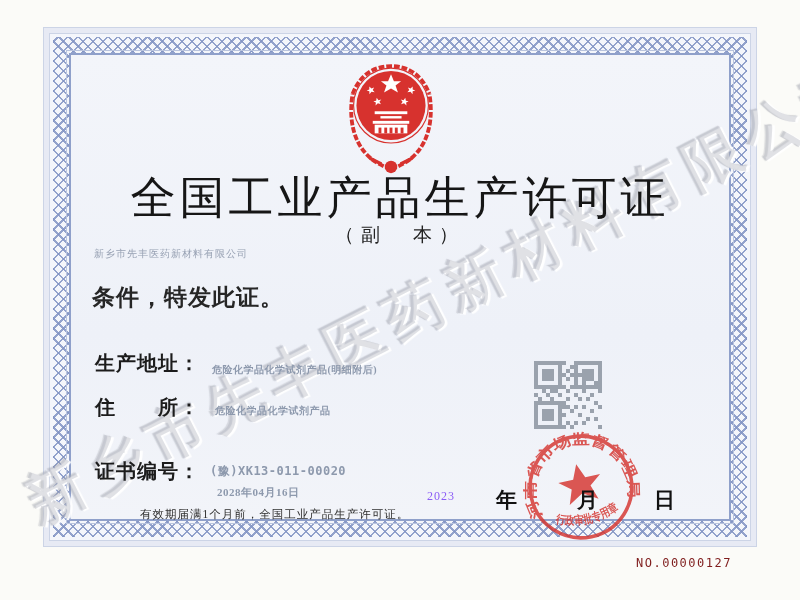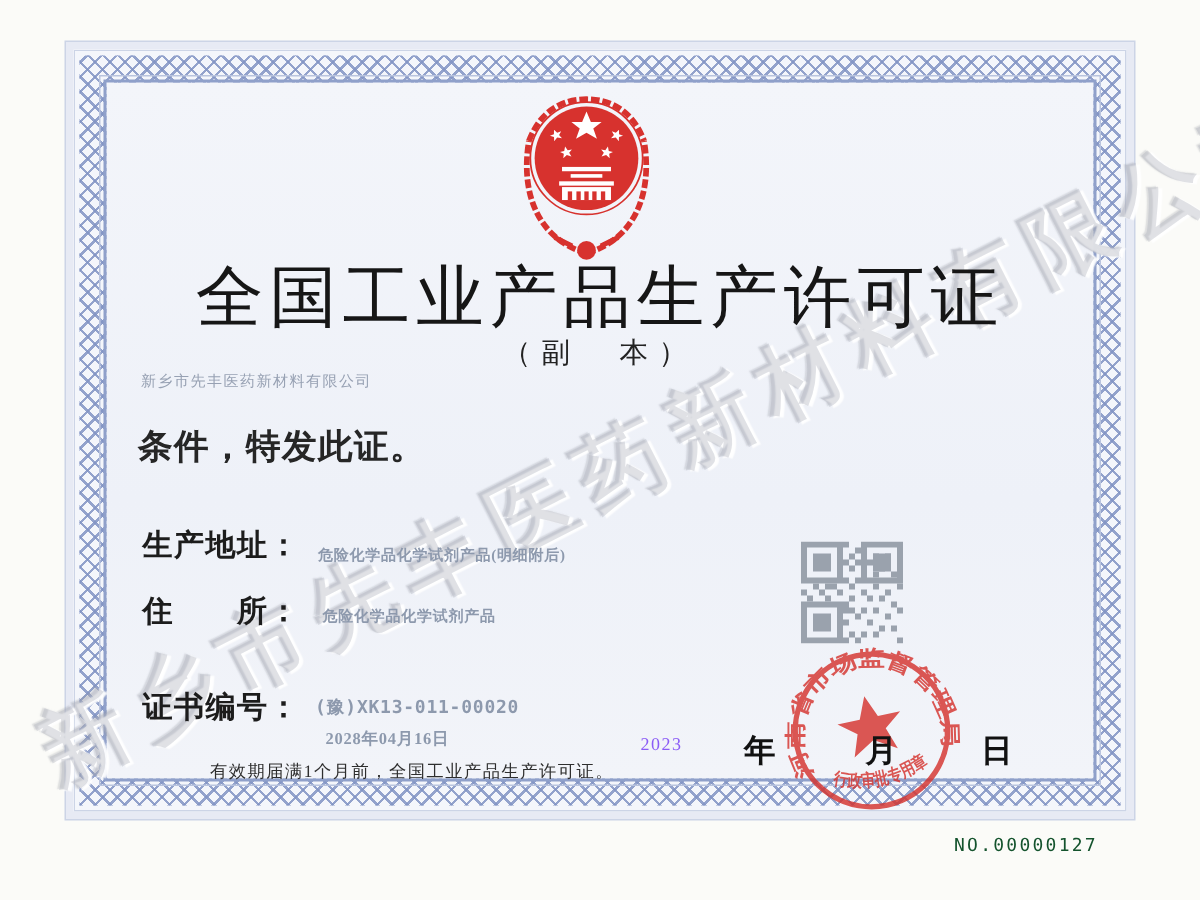--- a/index.html
+++ b/index.html
@@ -39,21 +39,21 @@
     font-size:23px;font-weight:bold;color:#262626;line-height:38px;letter-spacing:1px;}
   .bodytext .ind{text-indent:2em;}
   .fieldlabel{position:absolute;left:95px;font-size:20px;font-weight:bold;color:#1c1c1c;letter-spacing:1px;}
   .fieldvalue{position:absolute;color:#8d99ad;font-size:10px;letter-spacing:.5px;font-weight:bold;}
   .v-cert{font-size:12px;font-family:"DejaVu Sans Mono","Liberation Mono",monospace;letter-spacing:.5px;}
   .v-date{font-size:11px;}
   .footnote{position:absolute;left:140px;top:507px;font-size:11.5px;color:#2e2e2e;letter-spacing:1px;}
   .printcode{position:absolute;left:427px;top:489px;font-size:12px;color:#8b5cf6;letter-spacing:1px;}
   .ymd{position:absolute;top:486px;font-size:21px;font-weight:bold;color:#111;}
   .y{left:496px}.m{left:577px;z-index:5}.d{left:654px}
-  .serial{position:absolute;left:636px;top:556px;font-size:12px;color:#14532d;
+  .serial{position:absolute;left:636px;top:556px;font-size:12px;color:#7f1d1d;
     font-family:"DejaVu Sans Mono","Liberation Mono",monospace;letter-spacing:1.5px;}
   
   .qr{position:absolute;left:534px;top:361px;width:68px;height:68px;}
   
   .seal{position:absolute;left:518px;top:424px;width:126px;height:126px;
     transform:rotate(-12deg);opacity:.82;z-index:4;}
 </style>
 </head>
 <body>
 

